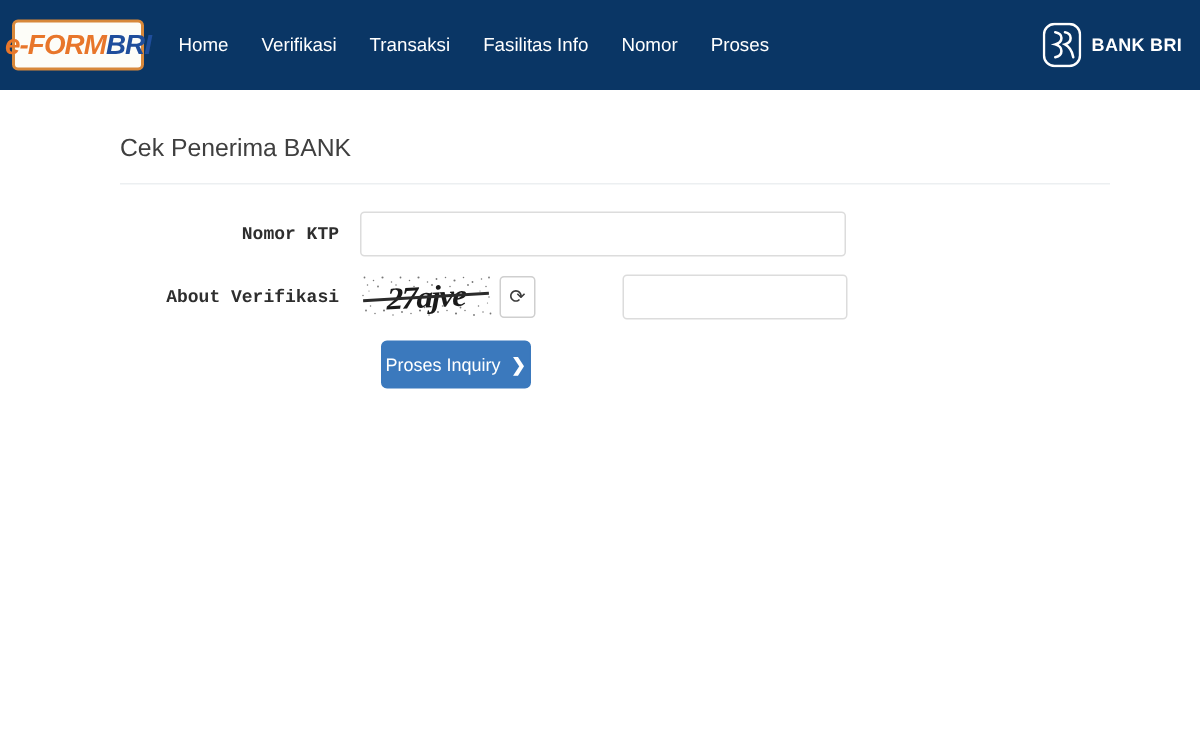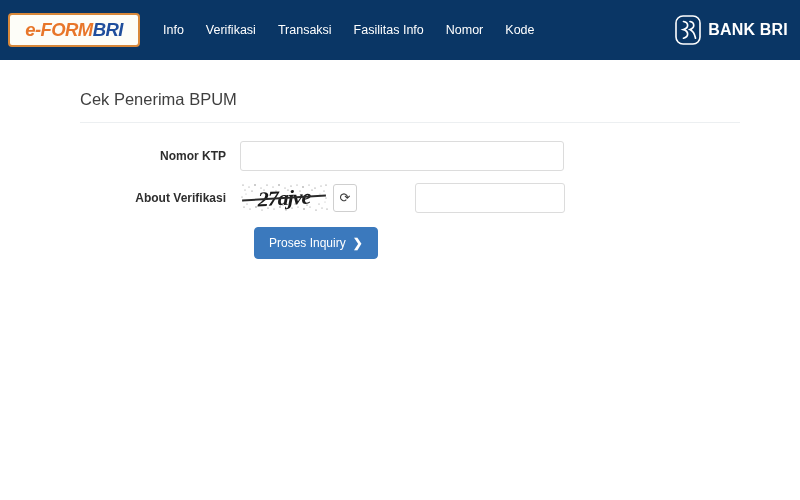--- a/index.html
+++ b/index.html
@@ -22,21 +22,21 @@
     width: 800px;
     height: 60px;
     background: #0a3665;
     display: flex;
     align-items: center;
     box-sizing: border-box;
   }
 
   .brand-logo {
     margin-left: 8px;
-    width: 132px;
+    width: 88px;
     height: 34px;
     background: #fdfdf8;
     border: 2px solid #d8883a;
     border-radius: 4px;
     display: flex;
     align-items: center;
     justify-content: center;
     box-sizing: border-box;
     flex: none;
   }
@@ -75,21 +75,21 @@
     gap: 7px;
   }
   .bank-mark {
     width: 26px;
     height: 30px;
     flex: none;
     display: block;
   }
   .bank-logo .bank-name {
     color: #ffffff;
-    font-size: 16px;
+    font-size: 12px;
     font-weight: bold;
     letter-spacing: 0.2px;
     line-height: 1;
     white-space: nowrap;
   }
 
   
   .page {
     padding: 0;
     background: #ffffff;
@@ -122,20 +122,21 @@
   }
   .form-label {
     width: 160px;
     text-align: right;
     padding-right: 14px;
     font-size: 12px;
     color: #2e2e2e;
     font-weight: bold;
     box-sizing: border-box;
     line-height: 1.2;
+    font-family: Liberation Mono, monospace;
   }
   .text-input {
     height: 30px;
     border: 1px solid #dcdcdc;
     border-radius: 3px;
     background: #ffffff;
     box-sizing: border-box;
     font-family: "Liberation Sans", sans-serif;
     font-size: 12px;
     color: #333;
@@ -222,63 +223,63 @@
   .submit-spacer { width: 160px; flex: none; }
   .submit-offset { width: 14px; flex: none; }
   .btn-primary {
     background: #3b79bd;
     border: 1px solid #3b79bd;
     border-radius: 4px;
     color: #ffffff;
     font-family: "Liberation Sans", sans-serif;
     font-size: 12px;
     font-weight: normal;
-    padding: 9px 14px;
+    padding: 9px 2px;
     cursor: pointer;
     display: inline-flex;
     align-items: center;
     gap: 7px;
     line-height: 1;
     white-space: nowrap;
   }
   .btn-primary .chev { font-size: 12px; font-weight: bold; }
 </style>
 </head>
 <body>
 
 <div class="navbar">
 
   <div class="brand-logo">
     <span class="txt"><span class="eform">e-FORM</span><span class="bri">BRI</span></span>
   </div>
 
   <nav class="nav-links">
-    <a href="#">Info</a>
+    <a href="#">Home</a>
     <a href="#">Verifikasi</a>
     <a href="#">Transaksi</a>
     <a href="#">Fasilitas Info</a>
     <a href="#">Nomor</a>
-    <a href="#">Kode</a>
+    <a href="#">Proses</a>
   </nav>
 
   <div class="bank-logo">
     <svg class="bank-mark" viewBox="0 0 26 30">
       <rect x="1" y="1" width="24" height="28" rx="7" ry="7" fill="none" stroke="#ffffff" stroke-width="1.6"></rect>
       <path d="M8.5 6.5 C14 7.5 14 13 8.5 14.6 C14 16.2 14 21.8 8.5 23.2" fill="none" stroke="#ffffff" stroke-width="1.7" stroke-linecap="round"></path>
       <path d="M15 6.5 C20 7.5 20 13 15 14.6 C19.5 17 20 21 20.5 23.2" fill="none" stroke="#ffffff" stroke-width="1.7" stroke-linecap="round"></path>
     </svg>
     <span class="bank-name">BANK BRI</span>
   </div>
 
 </div>
 
 <div class="page">
   <div class="content">
 
-    <h1 class="page-title">Cek Penerima BPUM</h1>
+    <h1 class="page-title">Cek Penerima BANK</h1>
     <div class="divider"></div>
 
     <form>
 
       <div class="form-row">
         <div class="form-label">Nomor KTP</div>
         <input type="text" class="text-input input-ktp" value="" style="">
       </div>
 
       <div class="form-row">

